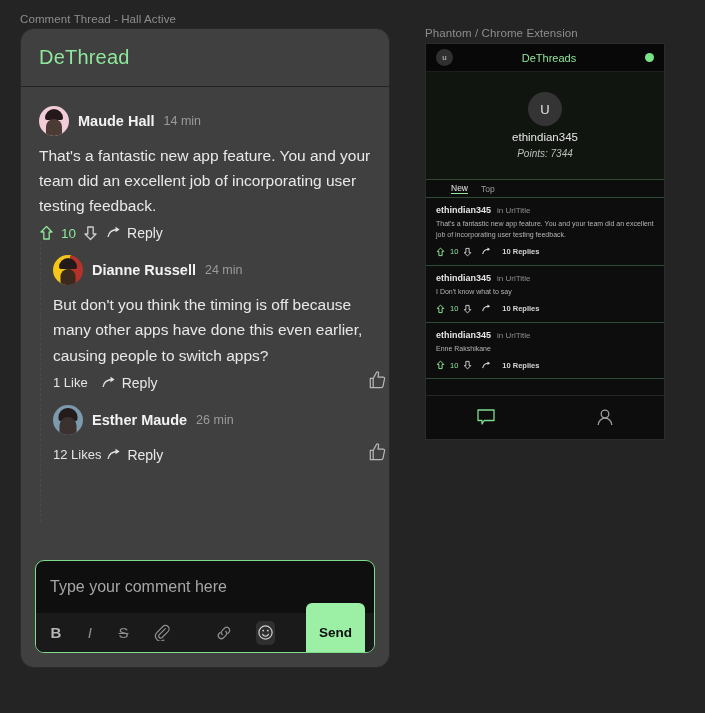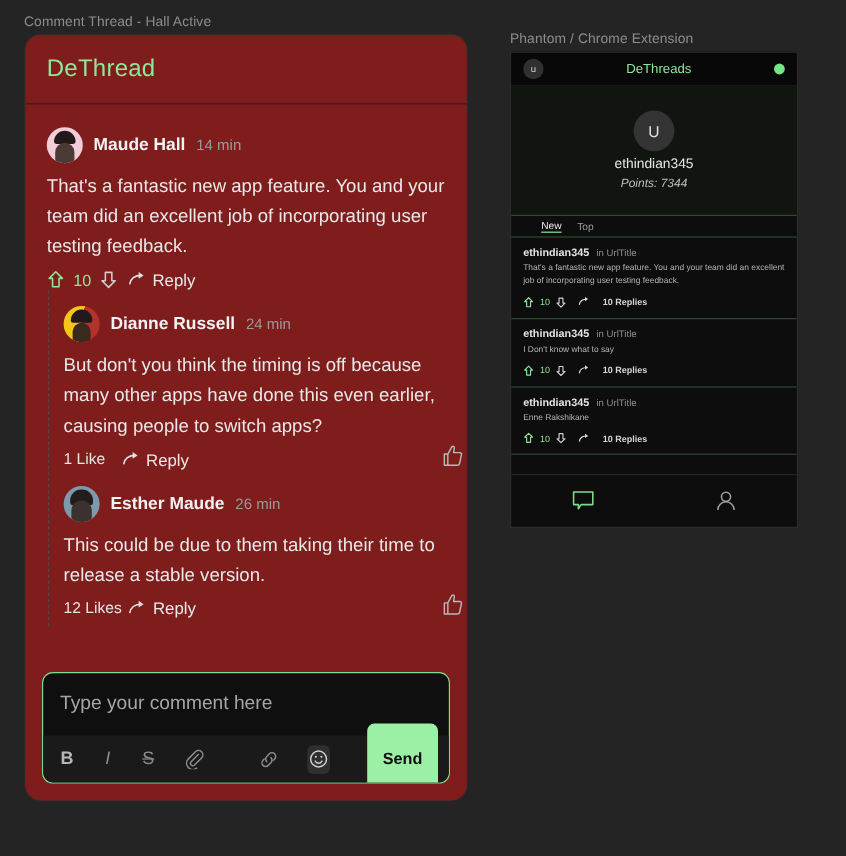--- a/index.html
+++ b/index.html
@@ -22,21 +22,21 @@
     white-space: nowrap;
   }
   #caption-thread { left: 20px; top: 13px; }
   #caption-ext    { left: 425px; top: 27px; }
 
   
   .thread-card {
     position: absolute;
     left: 20px; top: 28px;
     width: 370px; height: 640px;
-    background: #7f1d1d;
+    background: #404040;
     border-radius: 14px;
     border: 1px solid #2a2a2a;
     overflow: hidden;
   }
   .thread-header {
     height: 58px;
     display: flex; align-items: center;
     padding-left: 18px;
     border-bottom: 1px solid #232323;
   }
@@ -321,21 +321,20 @@
 
     <div class="comment nested">
       <div class="c-head">
         <div class="avatar av-esther">
           <div class="hair"></div>
             <div class="face"></div>
         </div>
         <div class="c-name">Esther Maude</div>
         <div class="c-time">26 min</div>
       </div>
-      <div class="c-text">This could be due to them taking their time to release a stable version.</div>
       <div class="c-actions tight">
         <span class="likes">12 Likes</span>
         <div class="reply-link">
           <span>
             <svg width="17" height="14" viewBox="0 0 17 14">
                 <path d="M1 11 C2 5 6 3.5 11 3.5" fill="none" stroke="#e0e0e0" stroke-width="1.3"></path>
                 <path d="M8.5 0.7 L12.6 3.5 L8.5 6.3 Z" fill="#e0e0e0"></path>
               </svg>
           </span>
           <span>Reply</span>

